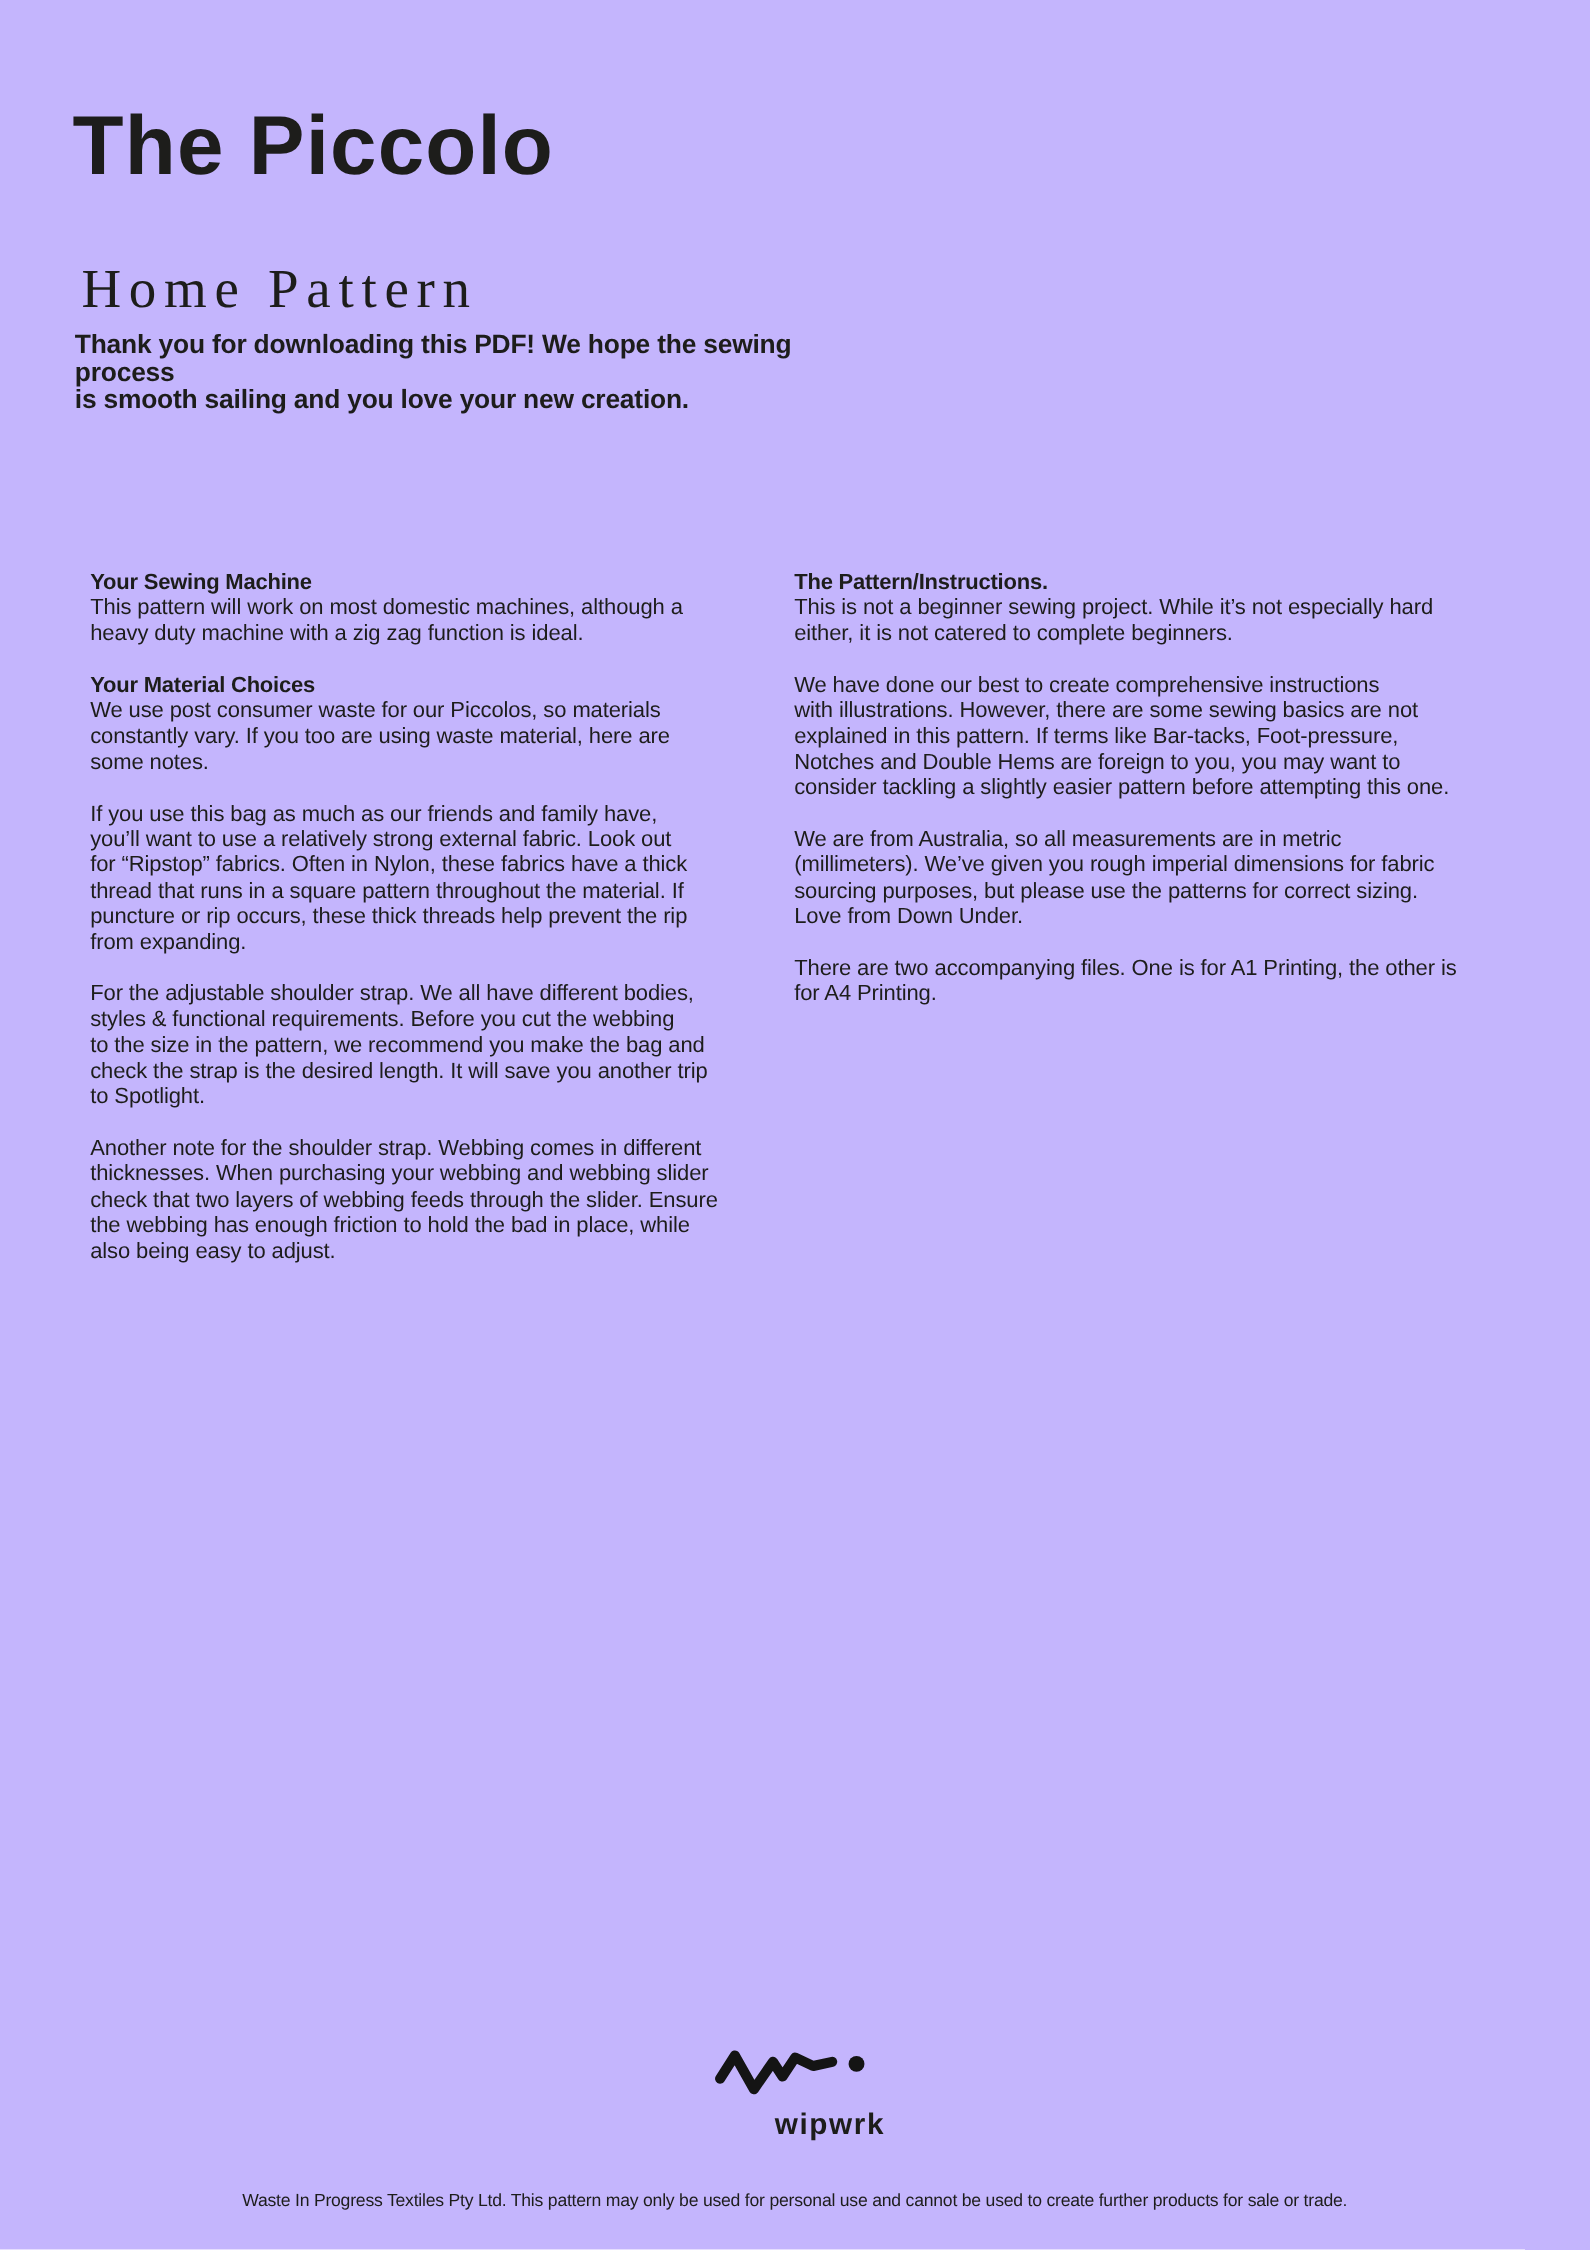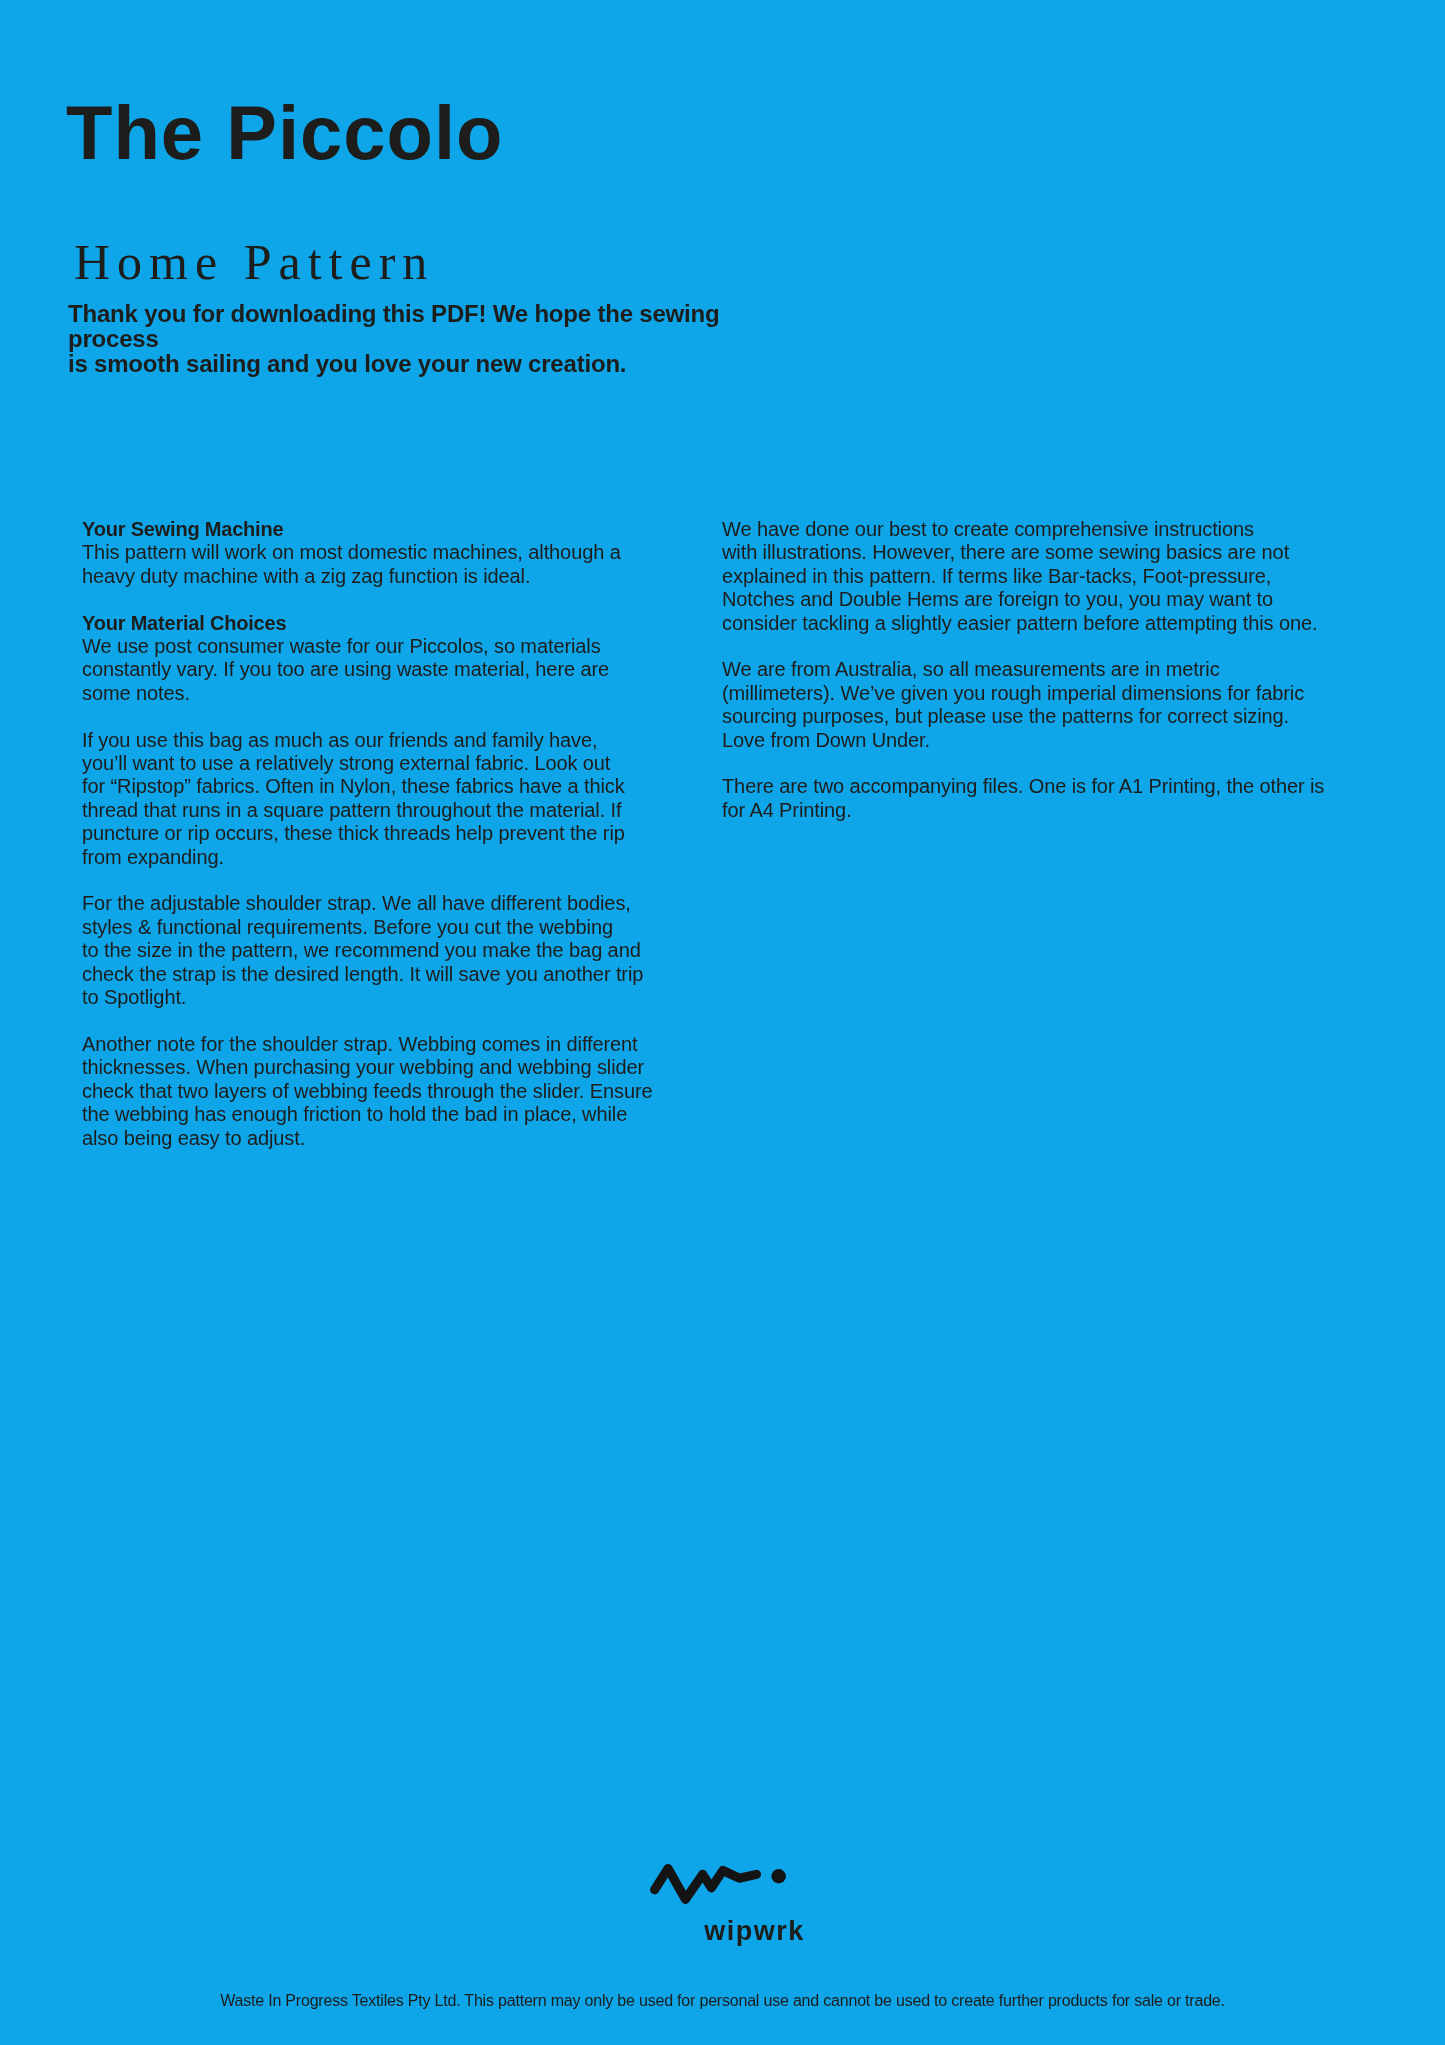--- a/index.html
+++ b/index.html
@@ -87,21 +87,21 @@
     left: 0;
     width: 100%;
     text-align: center;
     font-size: 16px;
     letter-spacing: -0.2px;
   }
 </style>
 </head>
 <body>
 
-<div class="page" style="color: rgb(29, 29, 27); background: #0ea5e9;">
+<div class="page" style="color: rgb(29, 29, 27); background: #c4b5fd;">
 
   <h1 class="title">The Piccolo</h1>
 
   <h2 class="subtitle">Home Pattern</h2>
 
   <p class="intro">Thank you for downloading this PDF! We hope the sewing process
 is smooth sailing and you love your new creation.</p>
 
   <section class="col col-left">
     <div class="para">
@@ -134,20 +134,25 @@
       <p>Another note for the shoulder strap. Webbing comes in different
 thicknesses. When purchasing your webbing and webbing slider
 check that two layers of webbing feeds through the slider. Ensure
 the webbing has enough friction to hold the bad in place, while
 also being easy to adjust.</p>
     </div>
   </section>
 
   <section class="col col-right">
     <div class="para">
+      <h3>The Pattern/Instructions.</h3>
+      <p>This is not a beginner sewing project. While it’s not especially hard
+either, it is not catered to complete beginners.</p>
+    </div>
+    <div class="para">
       <p>We have done our best to create comprehensive instructions
 with illustrations. However, there are some sewing basics are not
 explained in this pattern. If terms like Bar-tacks, Foot-pressure,
 Notches and Double Hems are foreign to you, you may want to
 consider tackling a slightly easier pattern before attempting this one.</p>
     </div>
     <div class="para">
       <p>We are from Australia, so all measurements are in metric
 (millimeters). We’ve given you rough imperial dimensions for fabric
 sourcing purposes, but please use the patterns for correct sizing.

